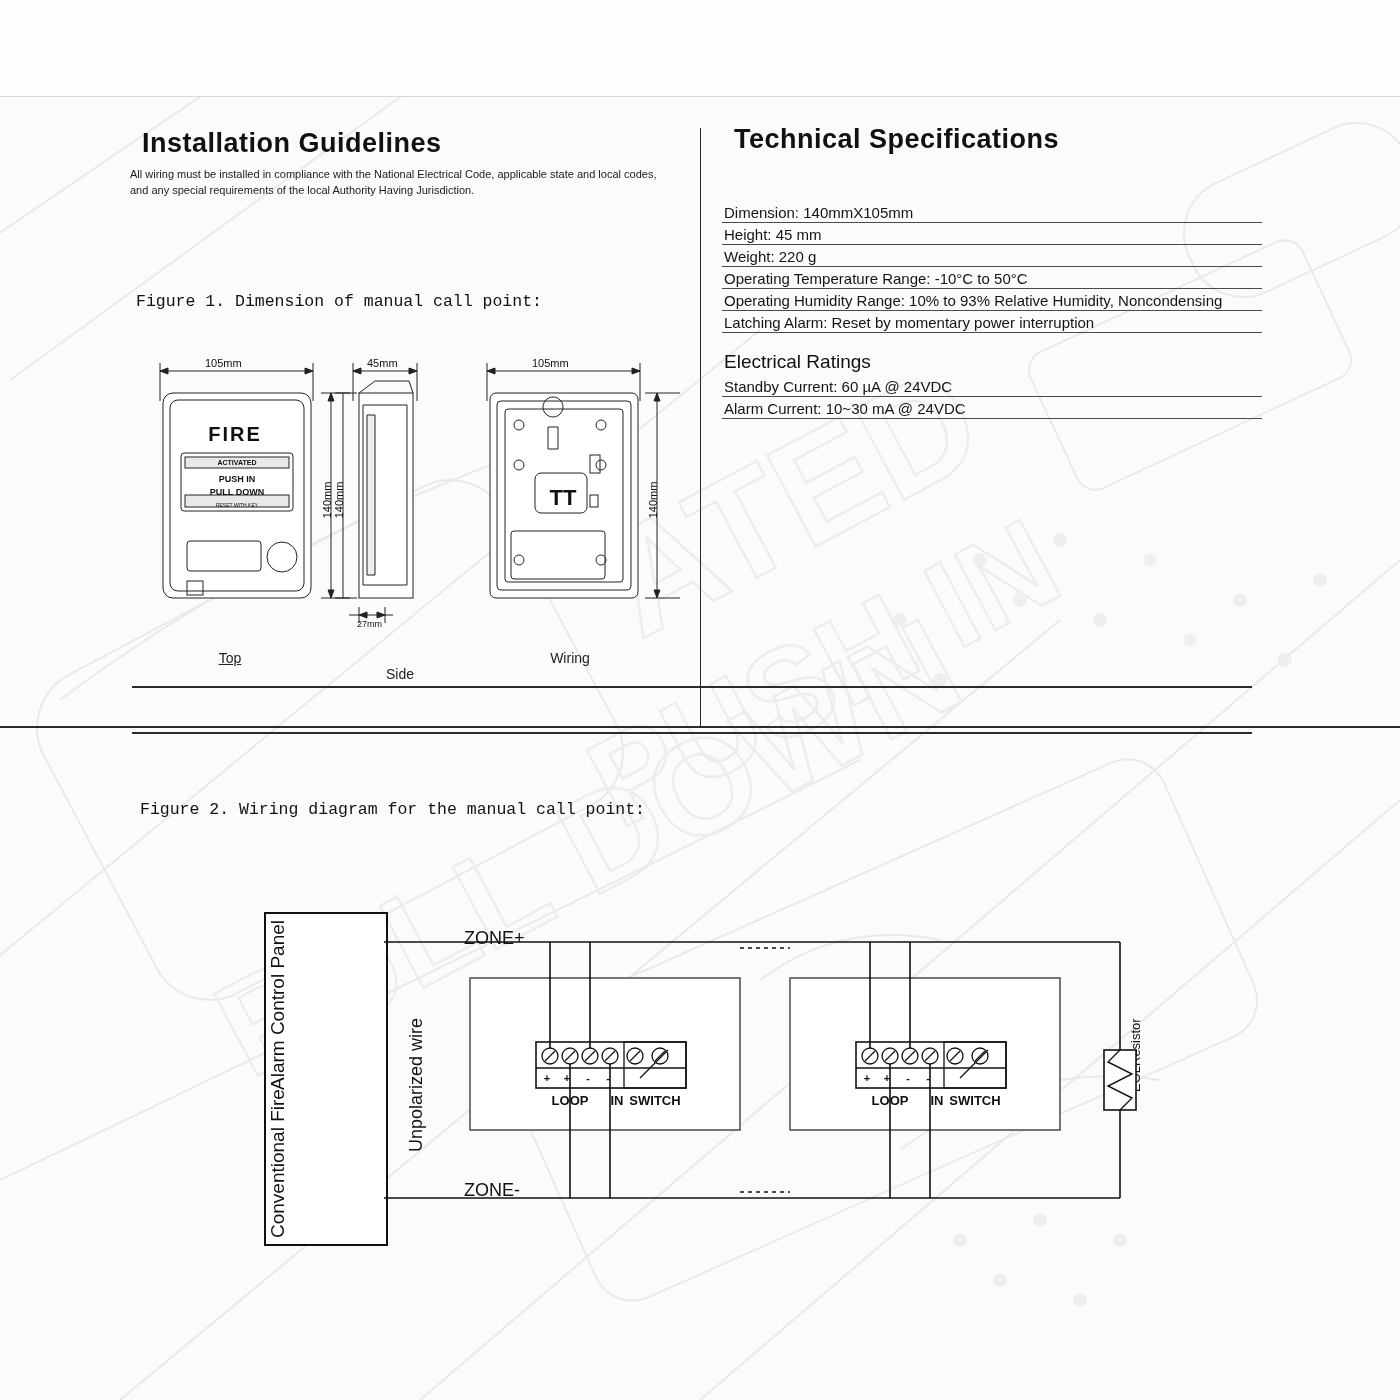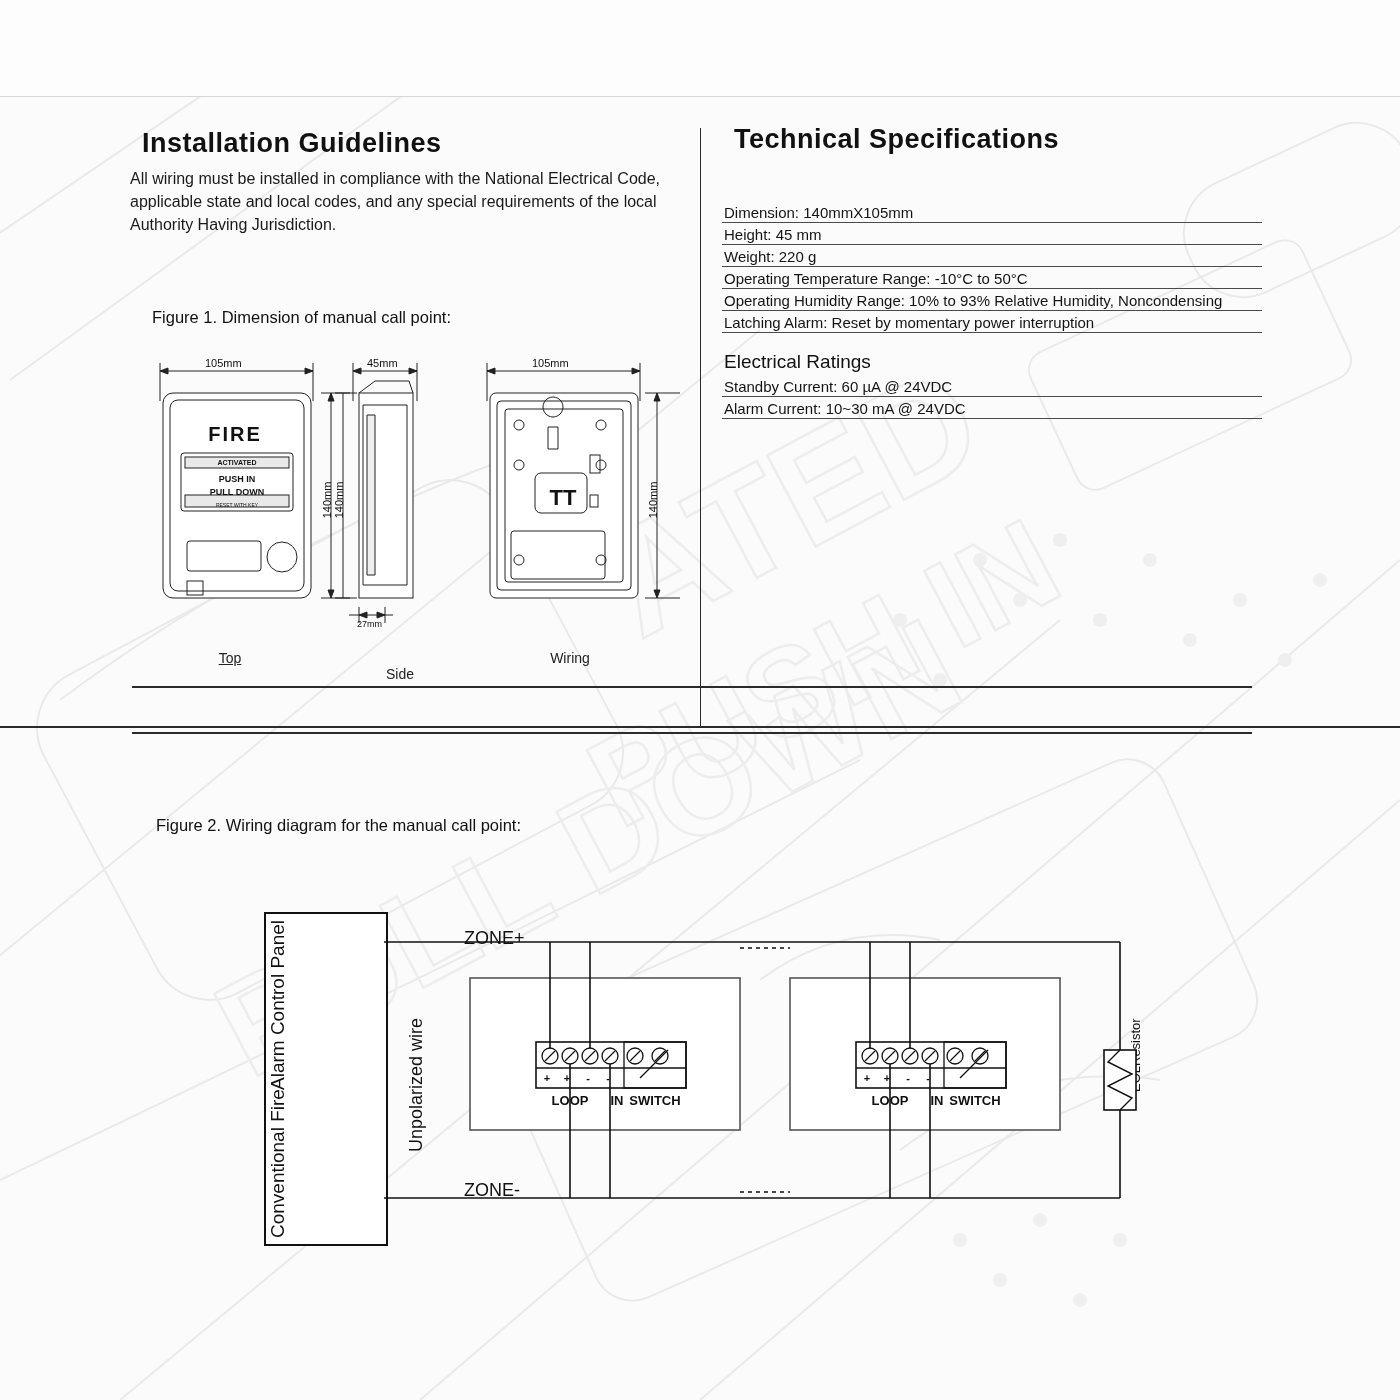--- a/index.html
+++ b/index.html
@@ -76,30 +76,31 @@
   }
 
   h1.section-title {
     font-size: 27px;
     font-weight: bold;
     letter-spacing: 0.5px;
     margin: 0 0 8px 12px;
     color: #111;
   }
   .body-text {
-    font-size: 16px;
+    font-size: 11px;
     line-height: 1.45;
     color: #1a1a1a;
     margin: 0;
     max-width: 540px;
   }
   .fig-caption {
     font-size: 16.5px;
     color: #111;
-    margin: 16px;
+    margin: 0;
+    font-family: Liberation Mono, monospace;
   }
   .fig1-caption { position: absolute; left: 136px; top: 292px; }
   .fig2-caption { position: absolute; left: 140px; top: 800px; }
 
   
   .spec-list { margin-top: 46px; }
   .spec-row {
     font-size: 15px;
     padding: 3px 2px 1px 2px;
     border-bottom: 1px solid #4a4a4a;

